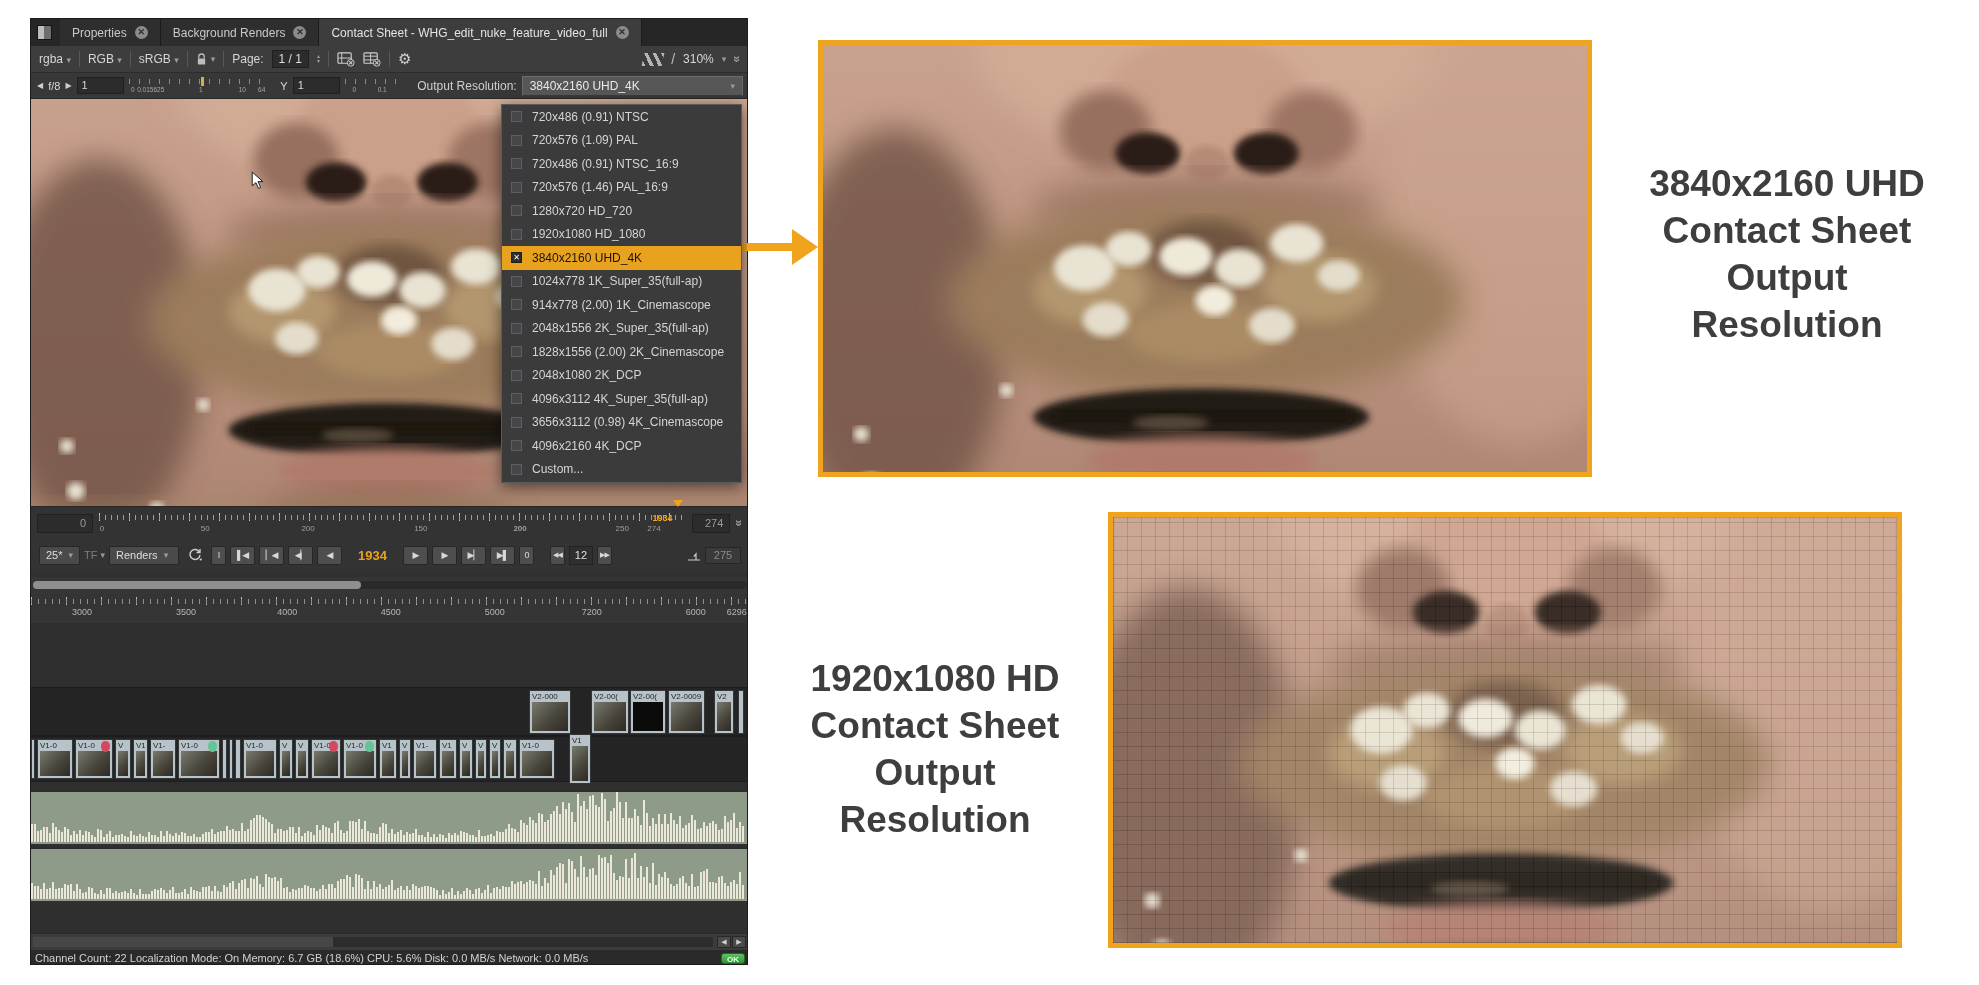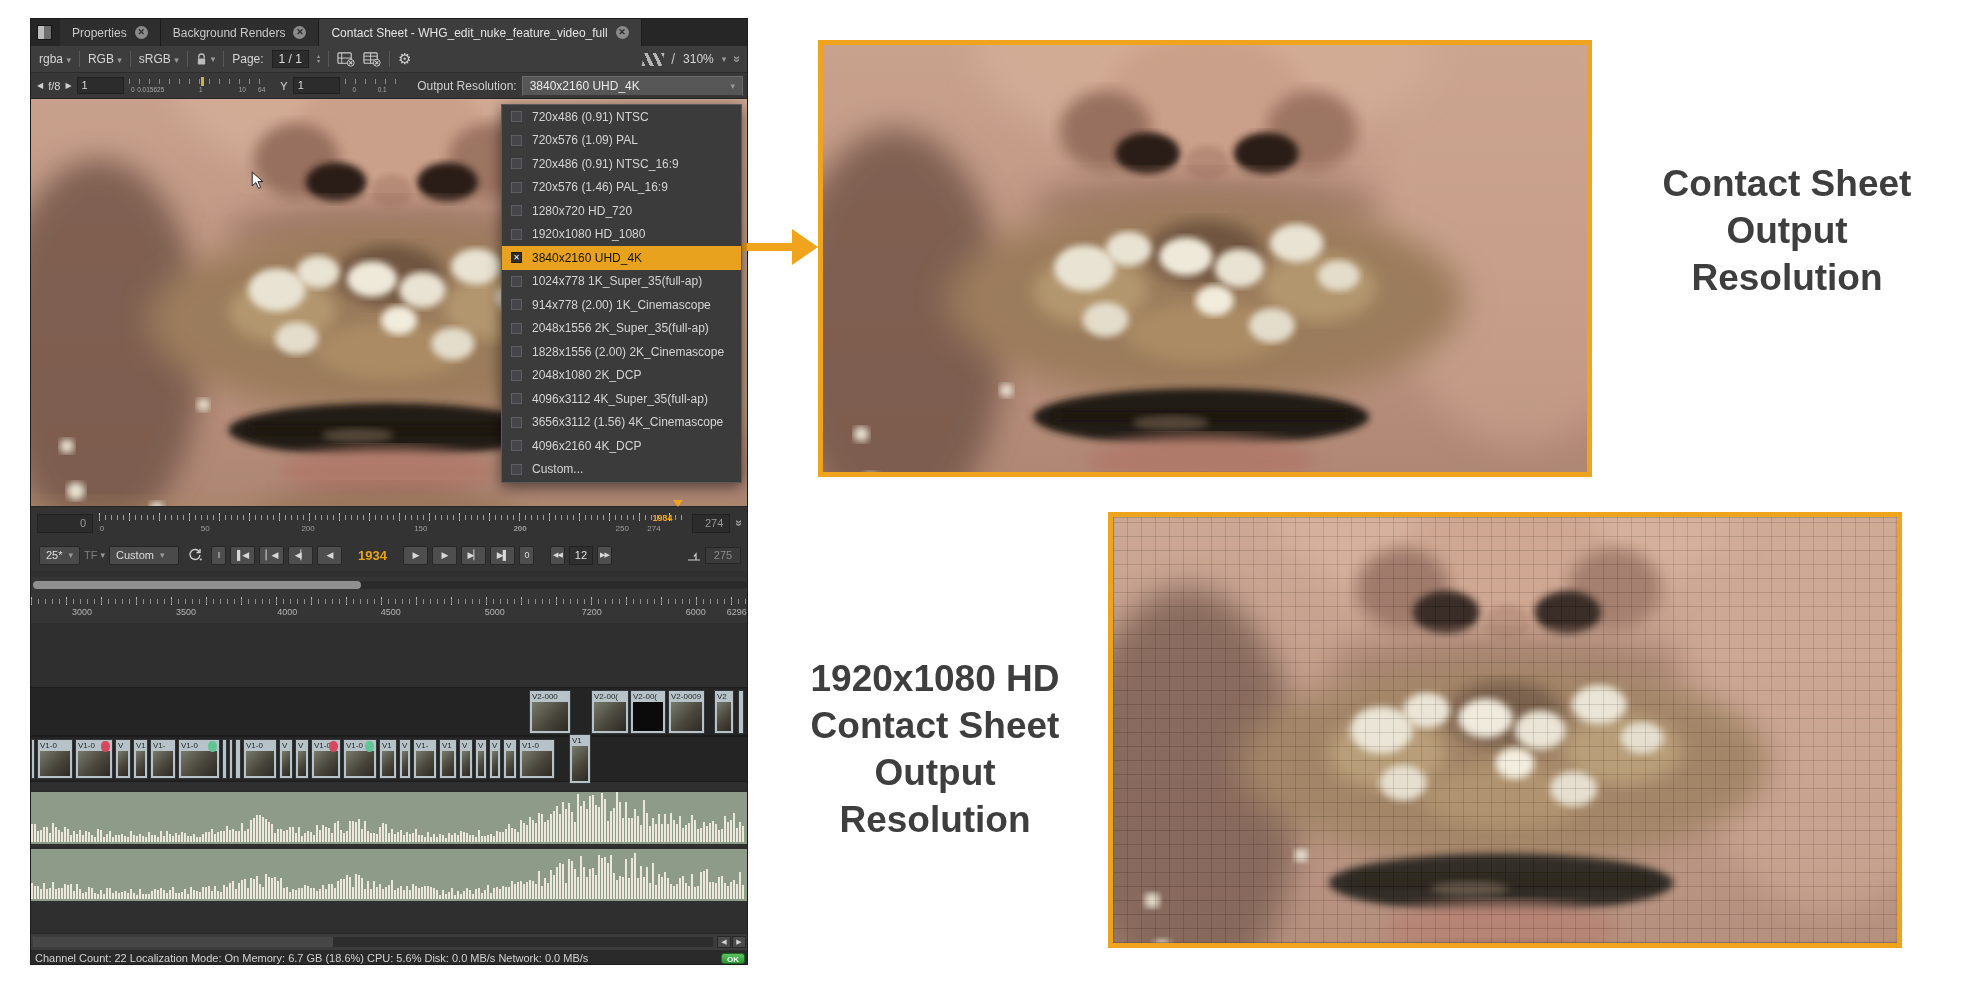--- a/index.html
+++ b/index.html
@@ -321,21 +321,21 @@
       <div class="dd-item">
         <span class="dd-check"></span>
         <span>2048x1080 2K_DCP</span>
       </div>
       <div class="dd-item">
         <span class="dd-check"></span>
         <span>4096x3112 4K_Super_35(full-ap)</span>
       </div>
       <div class="dd-item">
         <span class="dd-check"></span>
-        <span>3656x3112 (1.56) 4K_Cinemascope</span>
+        <span>3656x3112 (0.98) 4K_Cinemascope</span>
       </div>
       <div class="dd-item">
         <span class="dd-check"></span>
         <span>4096x2160 4K_DCP</span>
       </div>
       <div class="dd-item">
         <span class="dd-check"></span>
         <span>Custom...</span>
       </div>
     </div>
@@ -359,21 +359,21 @@
   <div class="transport">
     <span class="fps-btn">
         <span>25*</span>
         <span class="caret">▾</span>
       </span>
     <span class="tf">
         <span>TF</span>
         <span class="caret">▾</span>
       </span>
     <span class="fps-btn" style="min-width:70px">
-        <span>Custom</span>
+        <span>Renders</span>
         <span class="caret">▾</span>
       </span>
     <svg viewBox="0 0 16 14" style="width:16px;height:14px;margin:0 4px">
         <path d="M12.5 4.2A5 5 0 1013 7" fill="none" stroke="#cfcfcf" stroke-width="1.4"></path>
         <path d="M9.5 4.5h3.5V1" fill="none" stroke="#cfcfcf" stroke-width="1.4"></path>
         <circle cx="13.8" cy="11.5" r="1.1" fill="#cfcfcf"></circle>
       </svg>
     <span class="t-btn small">I</span>
     <span class="t-btn">▌◀</span>
     <span class="t-btn">▏◀</span>
@@ -1041,20 +1041,21 @@
 
 <div class="big-arrow-shaft"></div>
 <div class="big-arrow-head"></div>
 
 <div class="shot shot-uhd">
   <svg viewBox="0 0 400 226" preserveAspectRatio="xMidYMid slice">
       <use href="#face-art"></use>
     </svg>
 </div>
 <div class="caption cap-uhd">
+  <div>3840x2160 UHD</div>
   <div>Contact Sheet</div>
   <div>Output</div>
   <div>Resolution</div>
 </div>
 
 <div class="shot shot-hd">
   <svg viewBox="0 8 400 220" preserveAspectRatio="xMidYMid slice">
       <use href="#face-art"></use>
     </svg>
   <div class="pixel-grid"></div>

